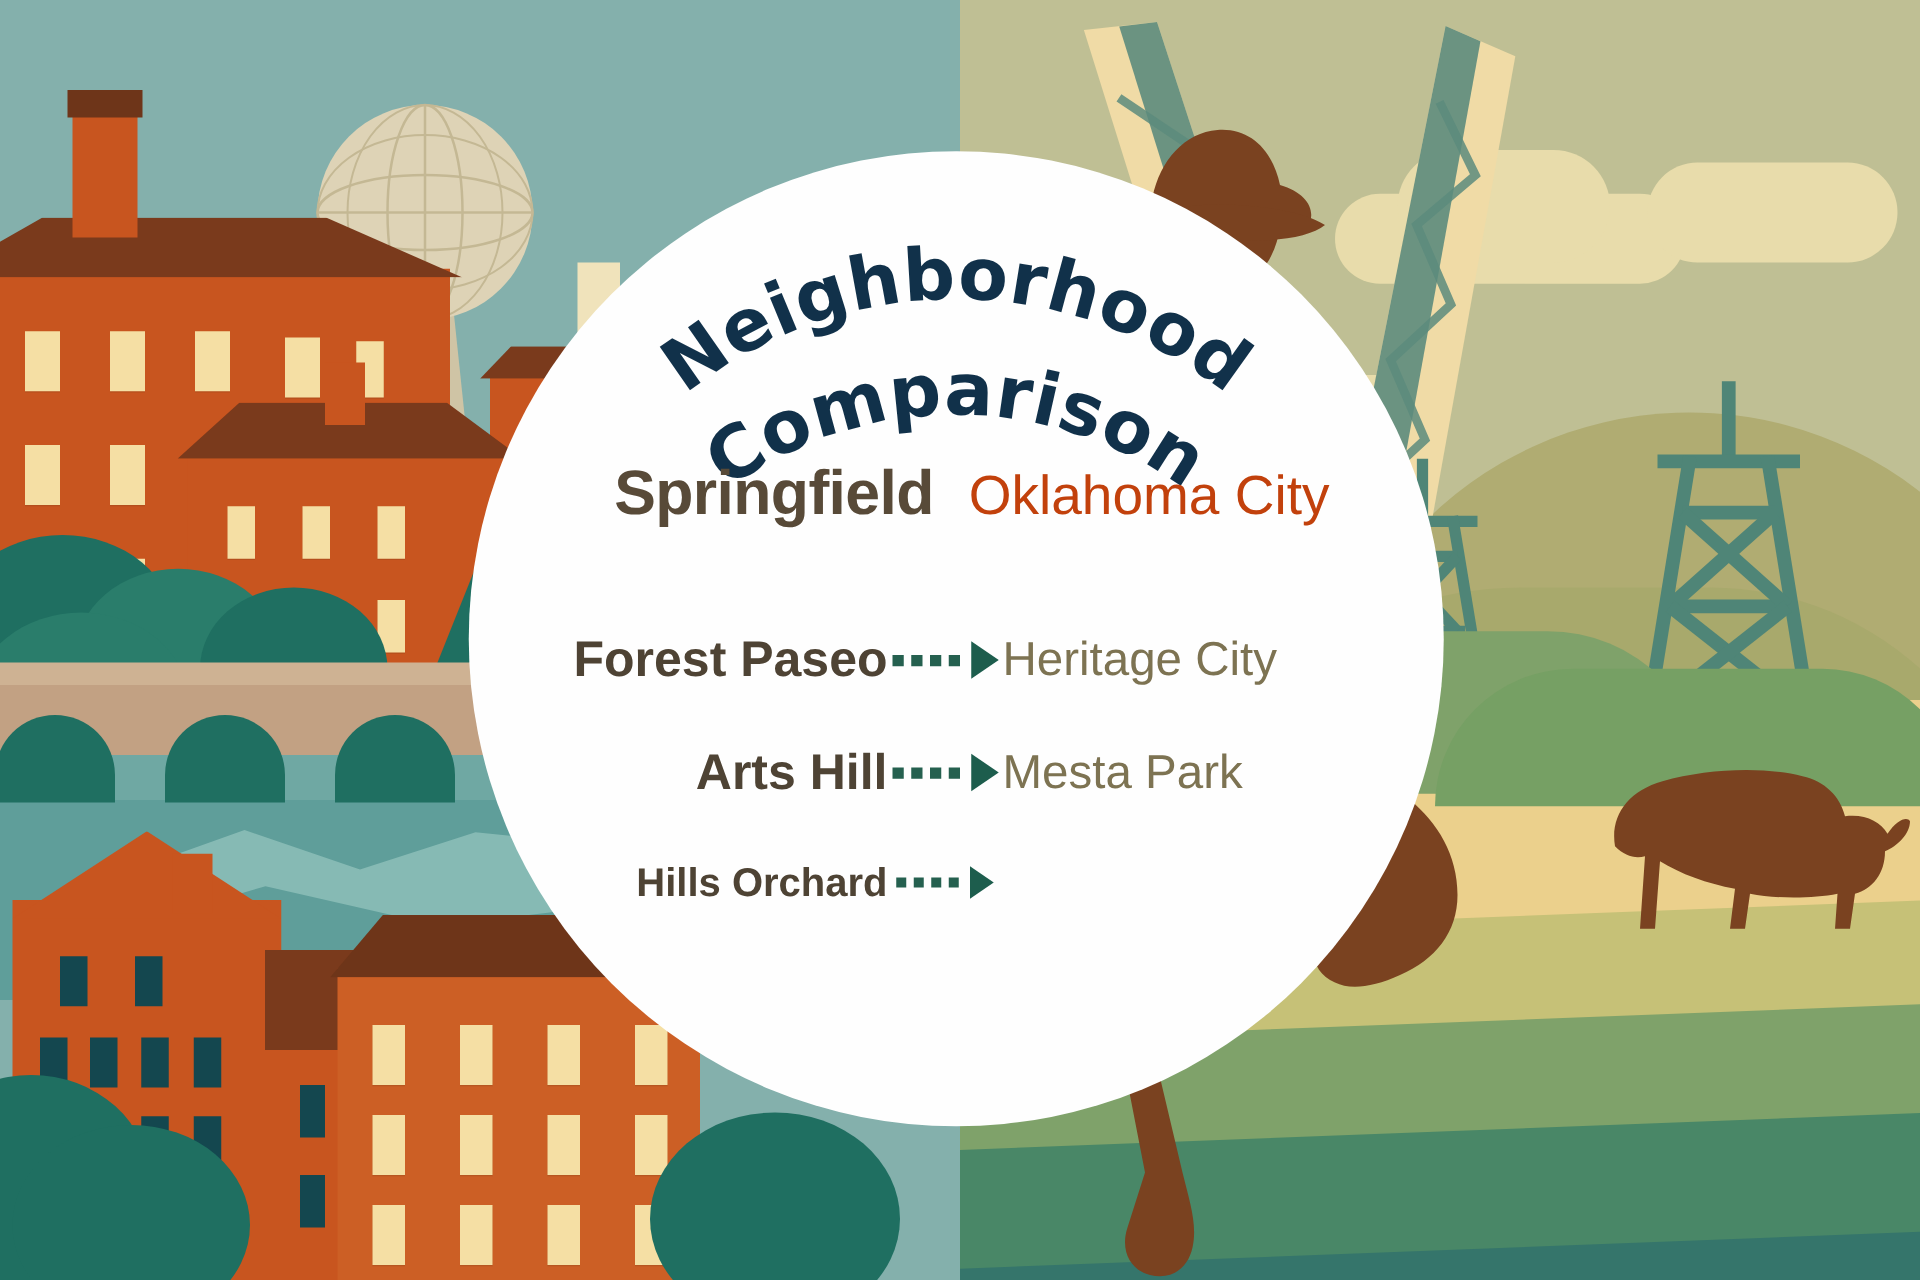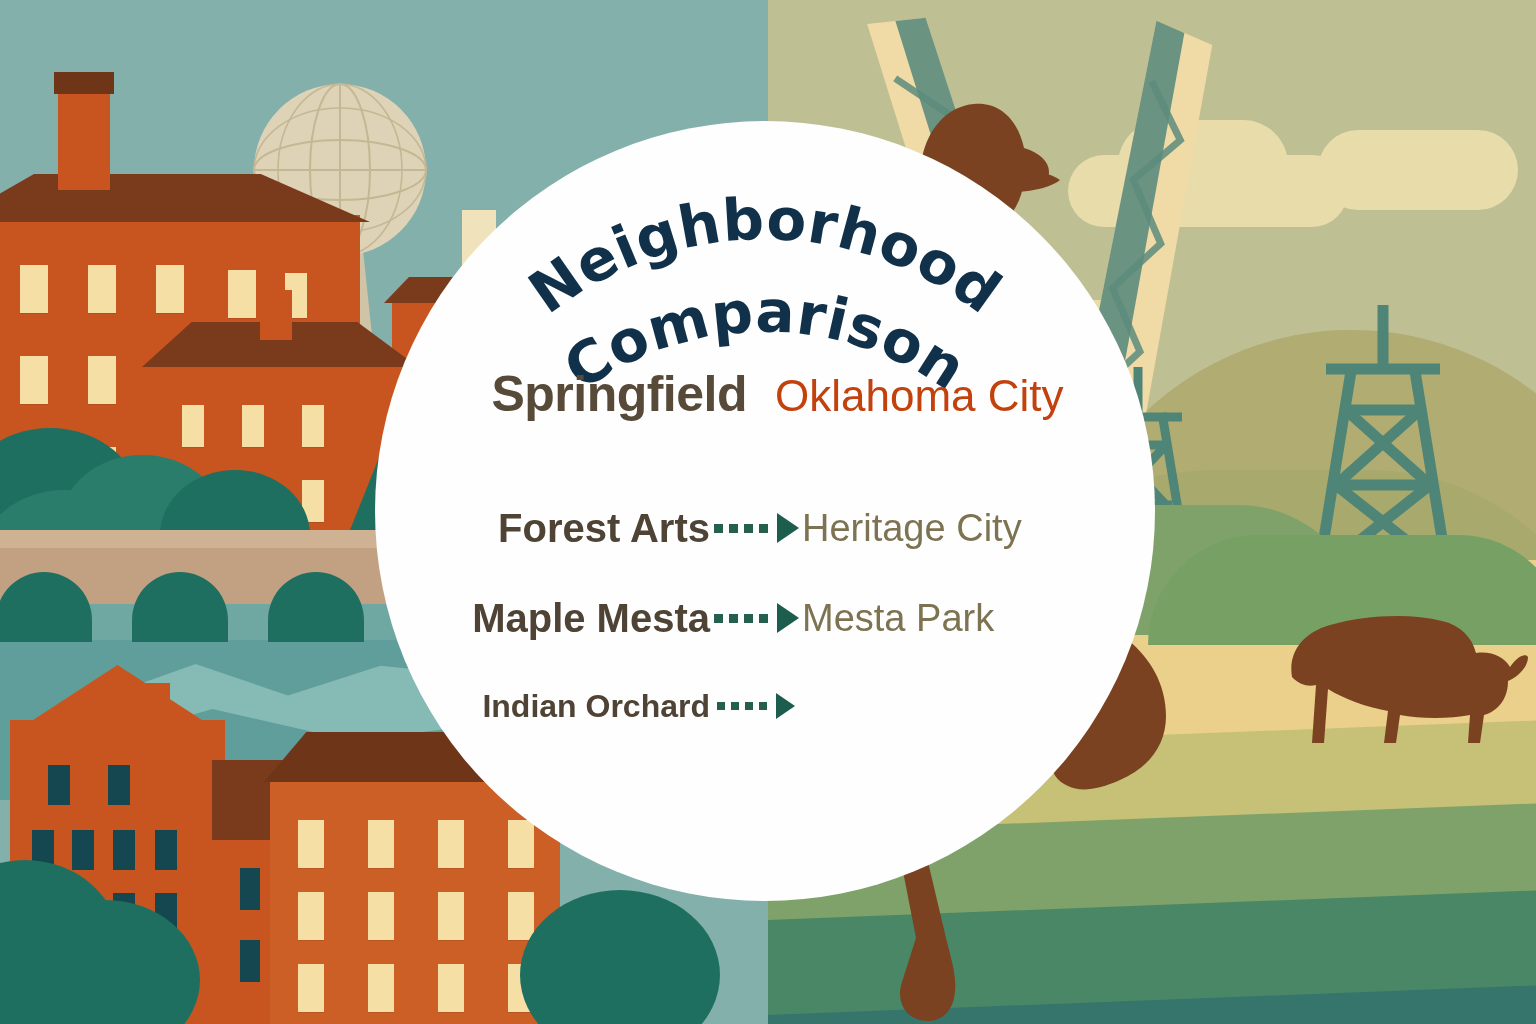--- a/index.html
+++ b/index.html
@@ -312,45 +312,45 @@
     </svg>
   </div>
 
   <div id="cityrow" class="abs">
     <div id="city-left">Springfield</div>
     <div id="city-gap"></div>
     <div id="city-right">Oklahoma City</div>
   </div>
 
   <div id="row0" class="abs row">
-    <div class="left-cell">Forest Arts</div>
+    <div class="left-cell">Forest Paseo</div>
     <div class="arrow-cell">
       <span class="dot"></span>
       <span class="dot"></span>
       <span class="dot"></span>
       <span class="dot"></span>
       <span class="tri"></span>
     </div>
     <div class="right-cell">Heritage City</div>
   </div>
 
   <div id="row1" class="abs row">
-    <div class="left-cell">Maple Mesta</div>
+    <div class="left-cell">Arts Hill</div>
     <div class="arrow-cell">
       <span class="dot"></span>
       <span class="dot"></span>
       <span class="dot"></span>
       <span class="dot"></span>
       <span class="tri"></span>
     </div>
     <div class="right-cell">Mesta Park</div>
   </div>
 
   <div id="row2" class="abs row">
-    <div class="left-cell">Indian Orchard</div>
+    <div class="left-cell">Hills Orchard</div>
     <div class="arrow-cell">
       <span class="dot"></span>
       <span class="dot"></span>
       <span class="dot"></span>
       <span class="dot"></span>
       <span class="tri"></span>
     </div>
   </div>
 
 </div>

